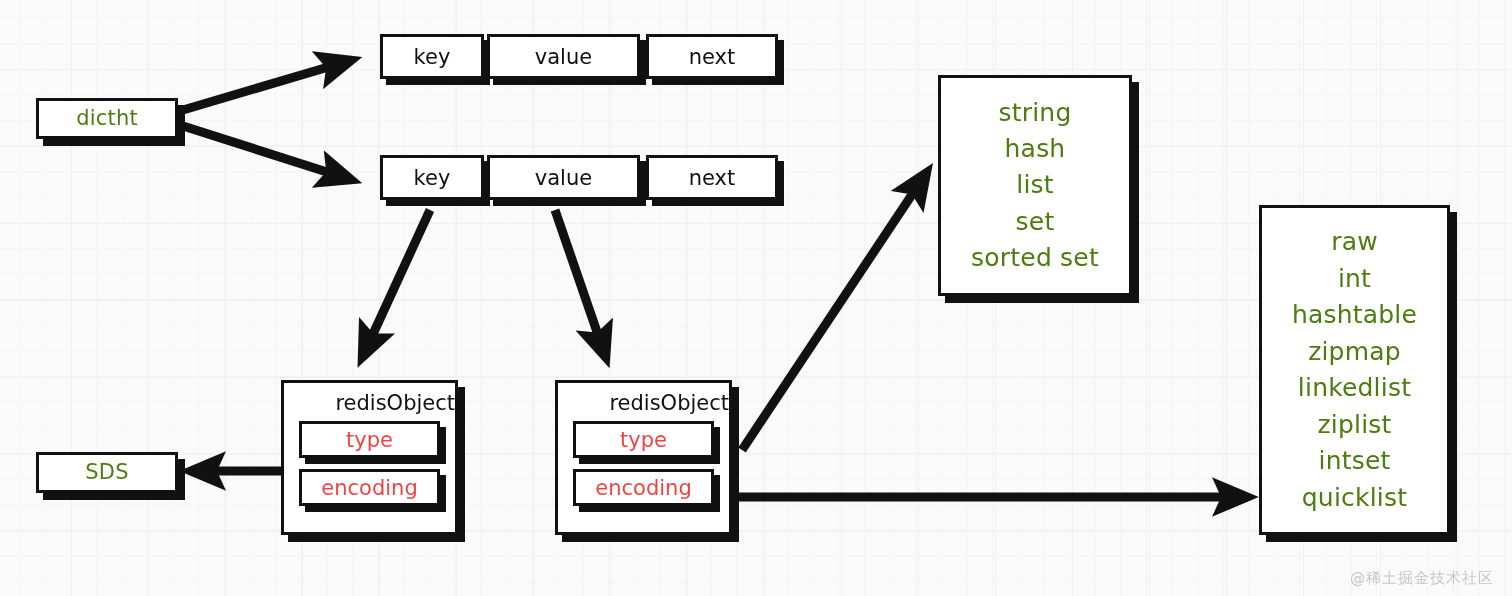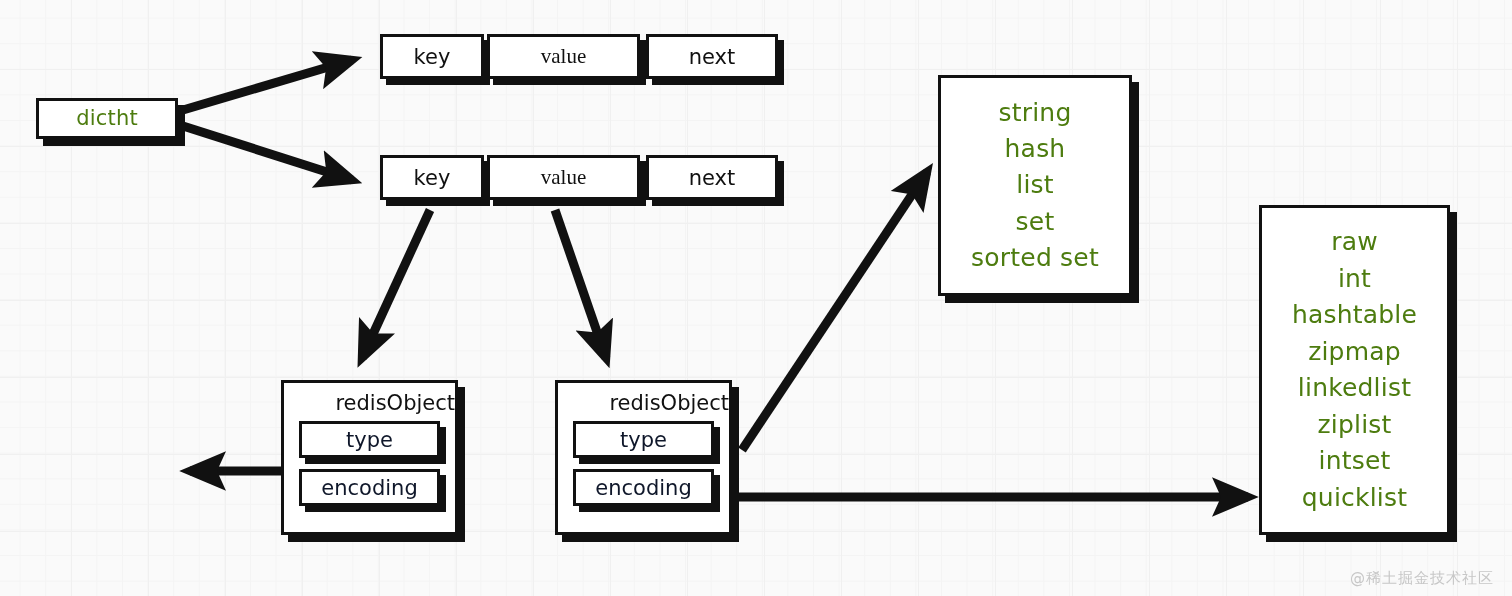--- a/index.html
+++ b/index.html
@@ -67,21 +67,21 @@
     border: 3px solid #111111;
     box-shadow: 6px 6px 0 0 #111111;
     display: flex;
     align-items: center;
     justify-content: center;
     font-size: 21px;
     color: #111111;
     margin-right: 3px;
   }
   .cell-key   { width: 104px; }
-  .cell-value { width: 153px; font-family: Liberation Serif, serif; }
+  .cell-value { width: 153px; }
   .cell-next  { width: 132px; margin-left: 3px; margin-right: 0; }
 
   .row-1 { left: 380px; top: 34px; }
   .row-2 { left: 380px; top: 155px; }
 
   
   .n-types { left: 938px; top: 75px; width: 194px; height: 221px; }
   .n-types .node-label { font-size: 25px; line-height: 1.45; }
 
   .n-encodings { left: 1259px; top: 205px; width: 191px; height: 330px; }
@@ -110,21 +110,21 @@
     margin: 0 auto 11px auto;
     width: 141px;
     height: 37px;
     background: #ffffff;
     border: 3px solid #111111;
     box-shadow: 6px 6px 0 0 #111111;
     display: flex;
     align-items: center;
     justify-content: center;
     font-size: 21px;
-    color: #0f172a;
+    color: #ef4444;
   }
   .robj-1 { left: 281px; top: 380px; }
   .robj-2 { left: 555px; top: 380px; }
 
   .watermark {
     position: absolute;
     right: 18px;
     bottom: 8px;
     font-size: 15px;
     color: #c7c7c7;
@@ -156,20 +156,23 @@
 
     <line x1="742" y1="450" x2="927" y2="172" stroke="#111111" stroke-width="9" marker-end="url(#arrowhead)"></line>
 
     <line x1="722" y1="497" x2="1248" y2="497" stroke="#111111" stroke-width="9" marker-end="url(#arrowhead)"></line>
   </svg>
 
   <div class="node n-dictht">
     <span class="node-label">dictht</span>
   </div>
 
+  <div class="node n-sds">
+    <span class="node-label">SDS</span>
+  </div>
 
   <div class="entry-row row-1">
     <div class="entry-cell cell-key">
       <span>key</span>
     </div>
     <div class="entry-cell cell-value">
       <span>value</span>
     </div>
     <div class="entry-cell cell-next">
       <span>next</span>

